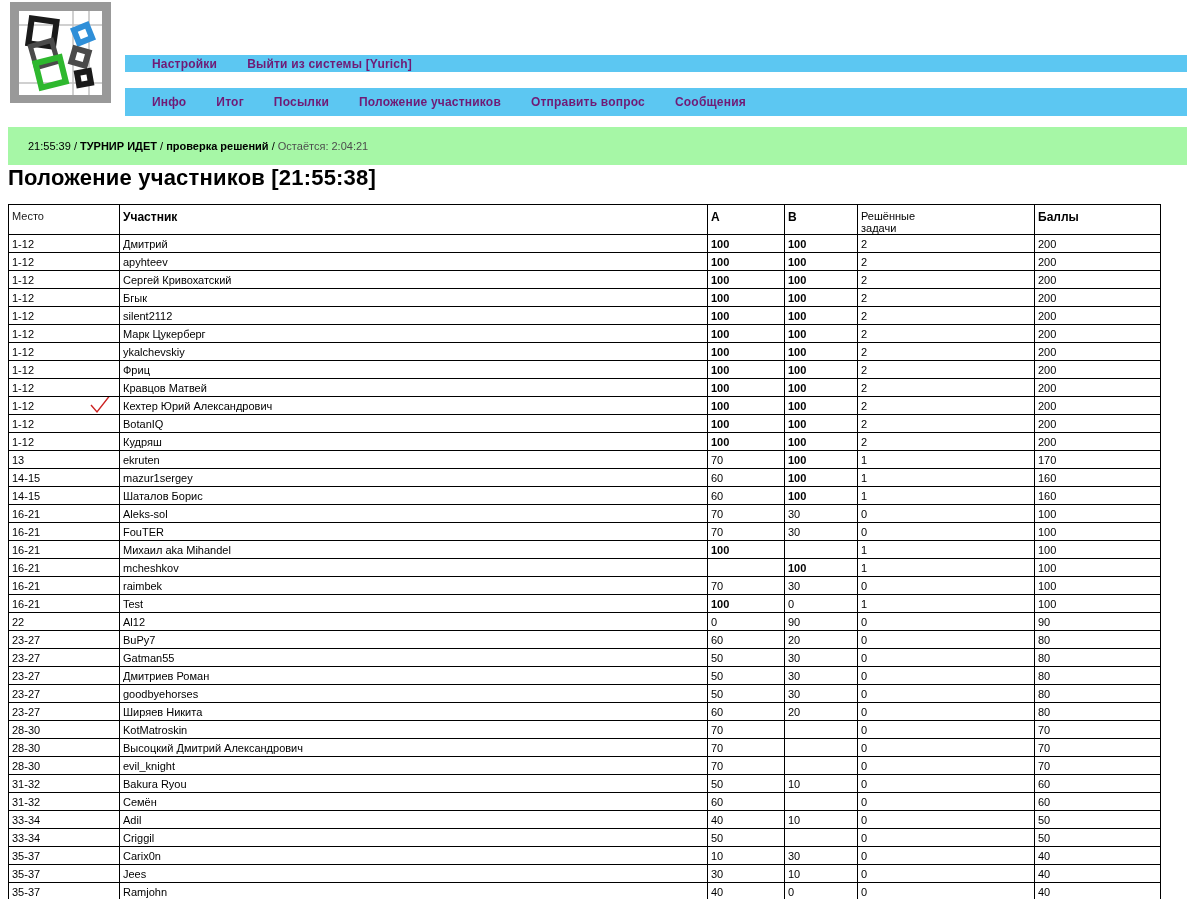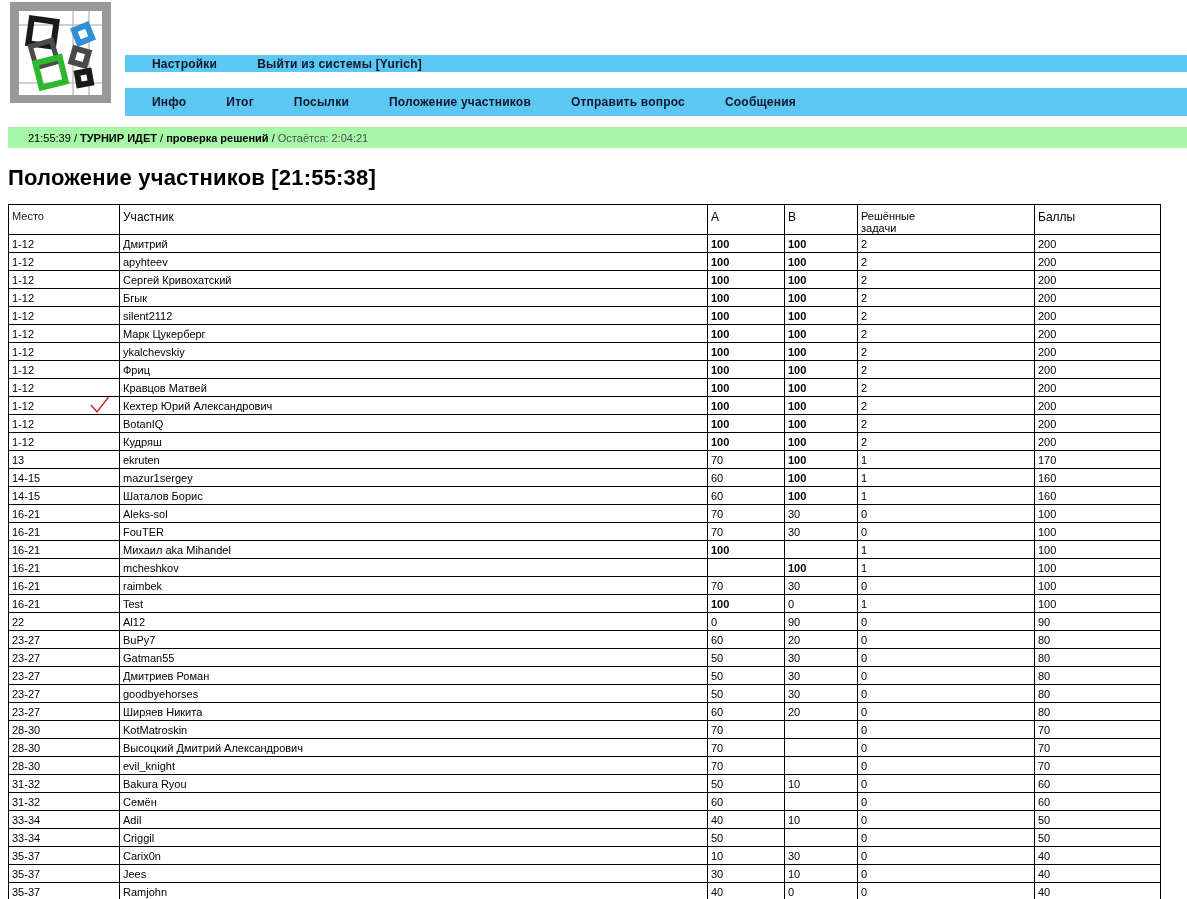--- a/index.html
+++ b/index.html
@@ -10,48 +10,48 @@
     font-family:"Liberation Sans", sans-serif;
   }
   .logo { position:absolute; left:10px; top:2px; width:101px; height:101px; }
   .title {
     position:absolute; left:128px; top:3px; right:0;
     font-size:17px; line-height:23px; letter-spacing:0.4px; color:#000;
   }
   .title .tline { white-space:nowrap; overflow:hidden; }
   .menubar {
     position:absolute; left:125px; right:0; background:#5cc7f2;
-    display:flex; align-items:center; gap:40px; padding-left:27px;
-    font-size:12px; font-weight:bold; color:#0f172a; letter-spacing:0.2px;
+    display:flex; align-items:center; gap:30px; padding-left:27px;
+    font-size:12px; font-weight:bold; color:#701a75; letter-spacing:0.2px;
   }
   #top-menu { top:55px; height:17px; }
   #nav-menu { top:88px; height:28px; }
   .menubar .mitem { cursor:pointer; white-space:nowrap; }
   .statusbar {
-    position:absolute; left:8px; right:0; top:127px; height:21px;
+    position:absolute; left:8px; right:0; top:127px; height:38px;
     background:#a6f7a6; font-size:11px; display:flex; align-items:center;
     padding-left:20px; white-space:pre;
   }
   .statusbar b { font-weight:bold; }
   .statusbar .dim { color:#4d4d4d; }
   .heading {
     position:absolute; left:8px; top:165px; margin:0;
     font-size:22px; font-weight:bold; letter-spacing:0.2px;
   }
   table.standings {
     position:absolute; left:8px; top:204px; width:1152px;
     border-collapse:collapse; table-layout:fixed; font-size:11px;
   }
   .standings th, .standings td {
     border:1px solid #000; padding:0 2px 0 3px;
     overflow:hidden; white-space:nowrap; text-align:left;
   }
   .standings thead th { height:27px; vertical-align:top; padding-top:5px; }
   th.h-place  { font-weight:normal; font-size:11px; color:#1a1a1a; }
-  th.h-part, th.h-a, th.h-b, th.h-score { font-weight:normal; font-size:12px; padding-top:4px; }
+  th.h-part, th.h-a, th.h-b, th.h-score { font-weight:bold; font-size:12px; padding-top:4px; }
   th.h-solved { font-weight:normal; font-size:11px; line-height:12px; padding-top:2px;margin-left:28px; }
   .standings tbody td { height:18px; vertical-align:middle; }
   td.full { font-weight:bold; }
   td.c-place { position:relative; }
   .checkmark { position:absolute; left:80px; top:-5px; width:24px; height:24px; pointer-events:none; }
 </style>
 </head>
 <body>
 
 <div class="logo">

